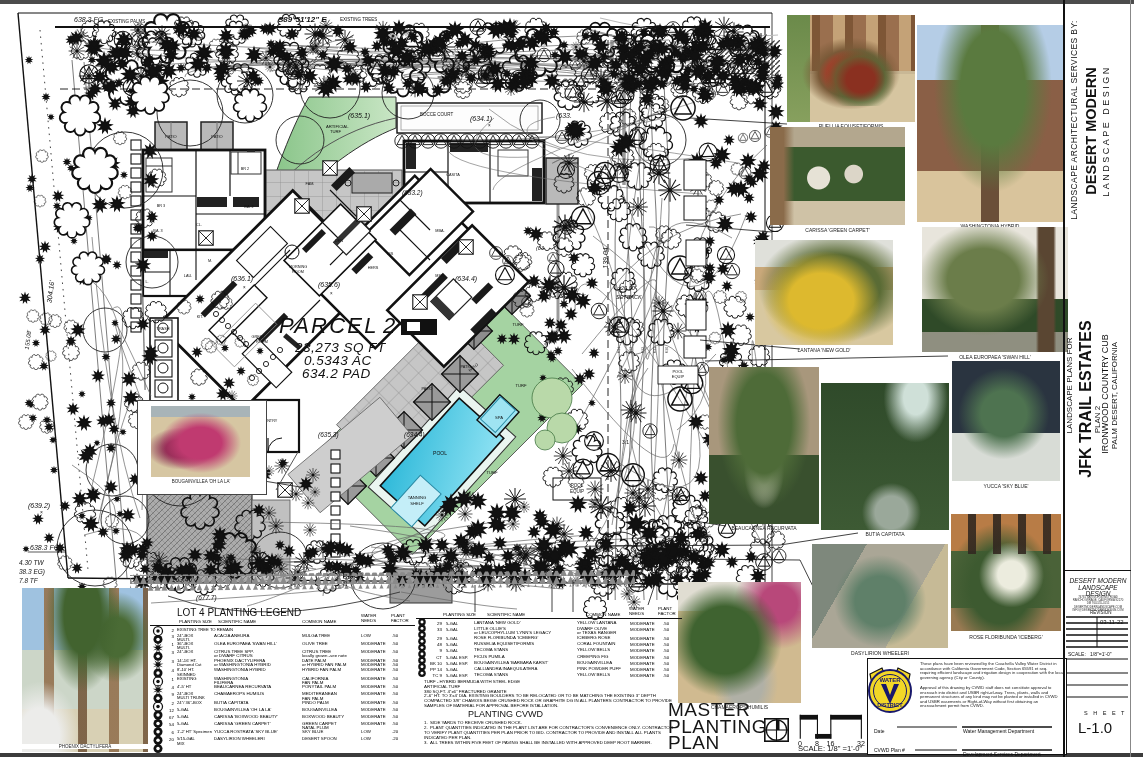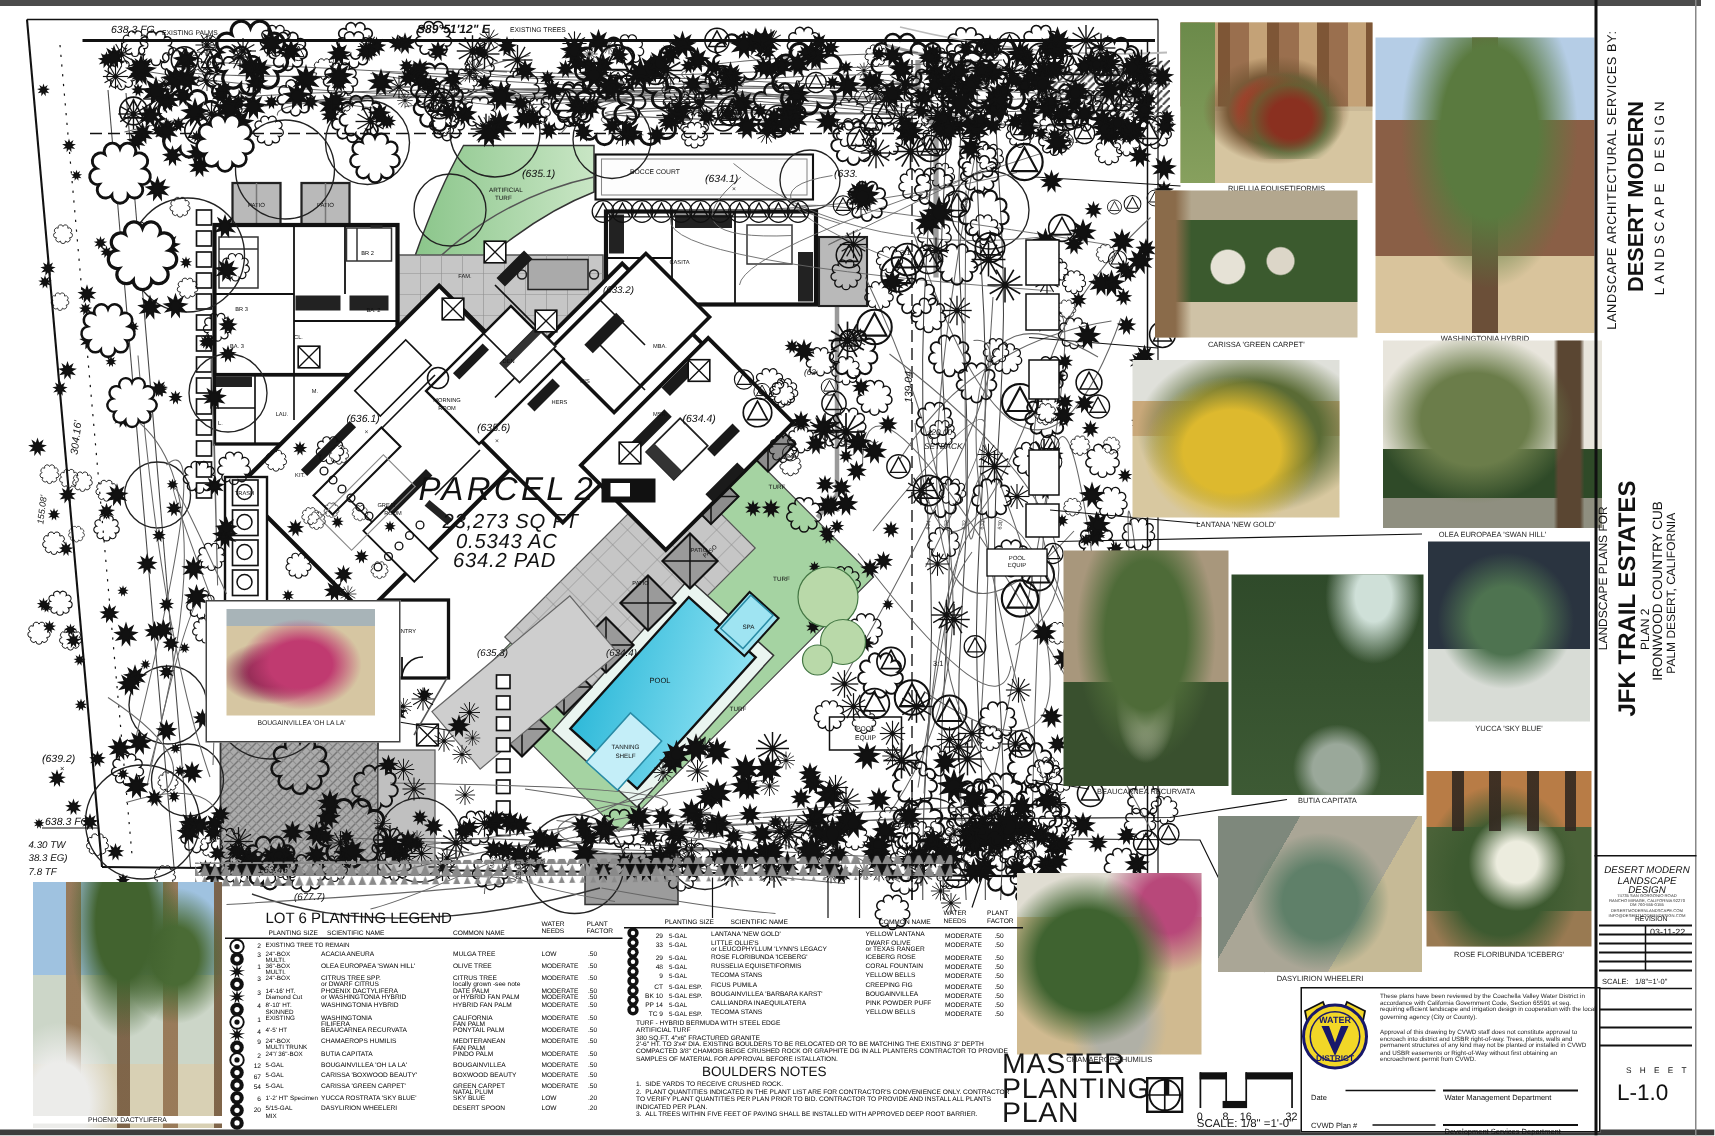--- a/index.html
+++ b/index.html
@@ -1761,21 +1761,21 @@
 <div class="ph" style="left:951px;top:514px;width:110px;height:117px;background:radial-gradient(ellipse at 55% 52%, #ececde 0 16%, rgba(0,0,0,0) 38%),radial-gradient(ellipse at 45% 62%, #3d5a30 0 36%, rgba(61,90,48,0) 62%),linear-gradient(180deg, #b87c46 0 32%, #4a6238 32% 80%, #997a52 80%)"></div>
 <div class="abs" style="left:951px;top:514px;width:110px;height:40px;background:repeating-linear-gradient(90deg, rgba(0,0,0,0) 0 17px, rgba(50,40,32,0.9) 17px 25px)"></div>
 <div class="cap" style="left:951px;top:634px;width:110px;font-size:5px">ROSE FLORIBUNDA 'ICEBERG'</div>
 <div class="ph" style="left:678px;top:582px;width:123px;height:121px;background:radial-gradient(circle at 38% 48%, #3f6330 0 34%, rgba(63,99,48,0) 58%),radial-gradient(circle at 82% 18%, #b8487a 0 13%, rgba(184,72,122,0) 32%),radial-gradient(ellipse at 55% 82%, #b0b0a6 0 18%, rgba(0,0,0,0) 34%),linear-gradient(180deg, #e0ddd2 0 24%, #d0ba90 24%)"></div>
 <div class="cap" style="left:678px;top:704px;width:123px;font-size:5px">CHAMAEROPS HUMILIS</div>
 <div class="abs" style="left:137px;top:400px;width:128px;height:93px;background:#fff;border:1px solid #444"></div>
 <div class="ph" style="left:151px;top:406px;width:99px;height:71px;background:radial-gradient(ellipse at 50% 52%, #c03a70 0 30%, rgba(192,58,112,0) 58%),radial-gradient(ellipse at 30% 60%, #8a2a50 0 15%, rgba(0,0,0,0) 35%),linear-gradient(180deg, #a8b4b8 0 16%, #d6c6a2 16%)"></div>
 <div class="cap" style="left:137px;top:479px;width:128px;font-size:4.5px">BOUGAINVILLEA 'OH LA LA'</div>
 <div class="ph" style="left:22px;top:588px;width:126px;height:164px;background:radial-gradient(ellipse at 48% 16%, #42632f 0 20%, rgba(66,99,47,0) 40%),radial-gradient(ellipse at 75% 30%, #4a6b35 0 12%, rgba(74,107,53,0) 28%),radial-gradient(ellipse at 14% 90%, #ececea 0 13%, rgba(0,0,0,0) 26%),repeating-linear-gradient(90deg, rgba(0,0,0,0) 0 22px, rgba(150,118,84,0.95) 22px 32px, rgba(0,0,0,0) 32px 56px, rgba(118,90,62,0.9) 56px 65px),linear-gradient(180deg, #9fc2e0 0 38%, #ccd6c8 38% 74%, #d8d0b4 74%)"></div>
 <div class="cap" style="left:22px;top:744px;width:126px;font-size:4.5px;background:#fff">PHOENIX DACTYLIFERA</div>
-<div class="abs" style="left:177px;top:607px;font-size:10px;color:#111;letter-spacing:0px">LOT 6 PLANTING LEGEND</div>
+<div class="abs" style="left:177px;top:607px;font-size:10px;color:#111;letter-spacing:0px">LOT 4 PLANTING LEGEND</div>
 <div class="abs" style="left:179px;top:619px;font-size:4.4px">PLANTING SIZE</div>
 <div class="abs" style="left:218px;top:619px;font-size:4.4px">SCIENTIFIC NAME</div>
 <div class="abs" style="left:302px;top:619px;font-size:4.4px">COMMON NAME</div>
 <div class="abs" style="left:361px;top:614px;font-size:4.4px;line-height:4.6px">WATER<br>NEEDS</div>
 <div class="abs" style="left:391px;top:614px;font-size:4.4px;line-height:4.6px">PLANT<br>FACTOR</div>
 <div class="abs" style="left:150px;top:624.5px;width:265px;height:1.6px;background:#111"></div>
 
 <div class="abs" style="left:164px;top:627.5px;font-size:4.4px;width:10px;text-align:right">2</div>
 <div class="abs" style="left:177px;top:627.5px;font-size:4.2px;line-height:4.3px">EXISTING TREE TO REMAIN</div>
 <div class="abs" style="left:214px;top:627.5px;font-size:4.4px;line-height:4.5px"></div>
@@ -2019,21 +2019,21 @@
     </g>
 <g transform="translate(10,50.8) scale(0.42)">
       <circle r="9" fill="#111"></circle>
       <circle r="3.5" fill="#fff"></circle>
     </g>
 <g transform="translate(10,57.199999999999996) scale(0.42)">
       <circle r="9" fill="#111"></circle>
       <circle r="3.5" fill="#fff"></circle>
     </g>
 </svg>
-<div class="abs" style="left:468px;top:709px;font-size:9px;color:#111">BOULDERS NOTES</div>
+<div class="abs" style="left:468px;top:709px;font-size:9px;color:#111">PLANTING CVWD</div>
 <div class="abs" style="left:424px;top:721px;font-size:4.4px;line-height:4.9px;width:252px">1.&nbsp;&nbsp;SIDE YARDS TO RECEIVE CRUSHED ROCK.<br>2.&nbsp;&nbsp;PLANT QUANTITIES INDICATED IN THE PLANT LIST ARE FOR CONTRACTOR'S CONVENIENCE ONLY. CONTRACTOR TO VERIFY PLANT QUANTITIES PER PLAN PRIOR TO BID. CONTRACTOR TO PROVIDE AND INSTALL ALL PLANTS INDICATED PER PLAN.<br>3.&nbsp;&nbsp;ALL TREES WITHIN FIVE FEET OF PAVING SHALL BE INSTALLED WITH APPROVED DEEP ROOT BARRIER.</div>
 <div class="abs" style="left:668px;top:702px;font-size:19px;line-height:16.5px;color:#151515;letter-spacing:0.5px">MASTER<br>PLANTING<br>PLAN</div>
 <svg class="abs" style="left:764px;top:718px" width="25" height="24" viewBox="0 0 25 24">
     <rect x="0.8" y="0.8" width="23.4" height="22.4" fill="none" stroke="#111" stroke-width="1.6"></rect>
     <circle cx="12.5" cy="12" r="10.2" fill="none" stroke="#111" stroke-width="1.3"></circle>
     <line x1="12.5" y1="0.8" x2="12.5" y2="23.2" stroke="#111" stroke-width="1.1"></line>
     <line x1="0.8" y1="12" x2="24.2" y2="12" stroke="#111" stroke-width="1.1"></line>
     <line x1="13.8" y1="1.8" x2="13.8" y2="12" stroke="#111" stroke-width="3.4"></line>
   </svg>
 <svg class="abs" style="left:795px;top:712px" width="85" height="42" viewBox="0 0 85 44">

